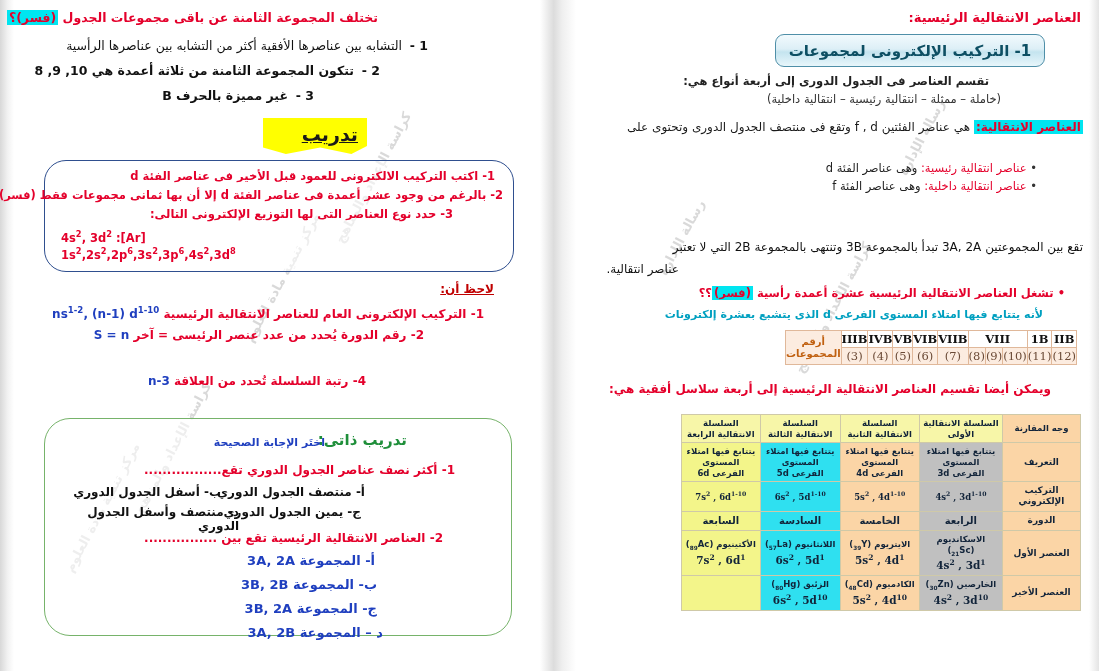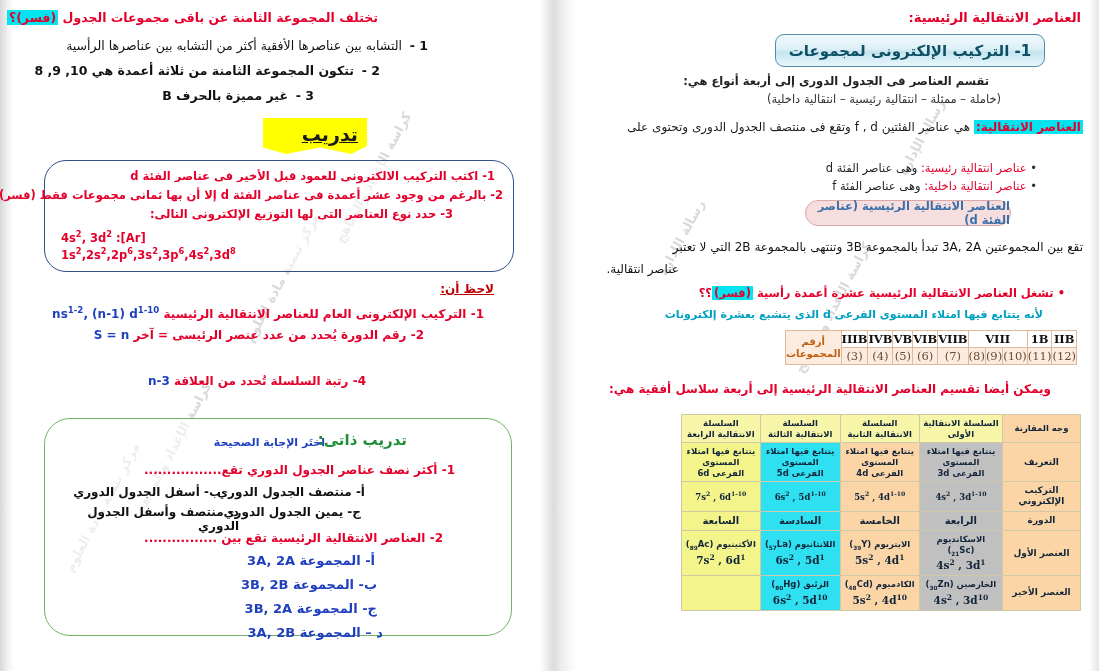--- a/index.html
+++ b/index.html
@@ -305,23 +305,20 @@
       <span class="dot">•</span>
       <span>عناصر انتقالية رئيسية:</span>
       <span class="blk">وهى عناصر الفئة d</span>
     </div>
     <div class="t bul" id="bu2">
       <span class="dot">•</span>
       <span>عناصر انتقالية داخلية:</span>
       <span class="blk">وهى عناصر الفئة f</span>
     </div>
 
-    <div id="pill">
-      <span>العناصر الانتقالية الرئيسية (عناصر الفئة d)</span>
-    </div>
 
     <div class="t" id="p4">تقع بين المجموعتين 3A, 2A تبدأ بالمجموعة 3B وتنتهى بالمجموعة 2B التي لا تعتبر</div>
     <div class="t" id="p5">عناصر انتقالية.</div>
 
     <div class="t" id="p6">
       <span>•</span>
       <span>تشغل العناصر الانتقالية الرئيسية عشرة أعمدة رأسية </span><span class="hl-cyan">(فسر)</span><span>؟؟</span>
     </div>
     <div class="t" id="p7">لأنه يتتابع فيها امتلاء المستوى الفرعى d الذى يتشبع بعشرة إلكترونات</div>
 

